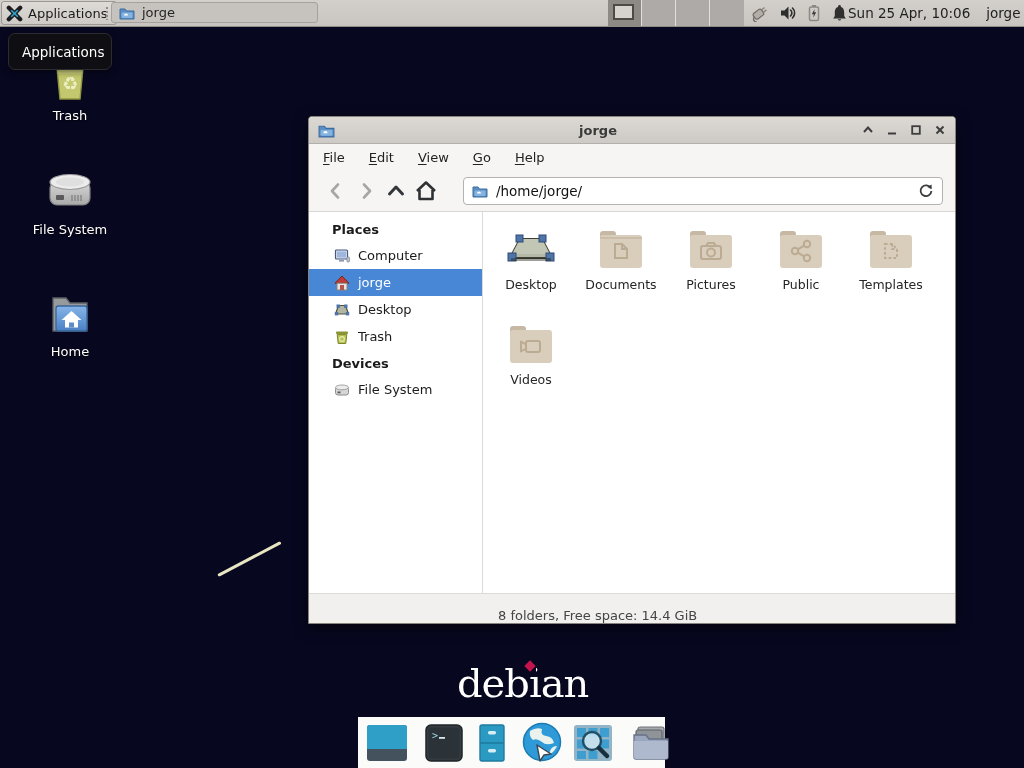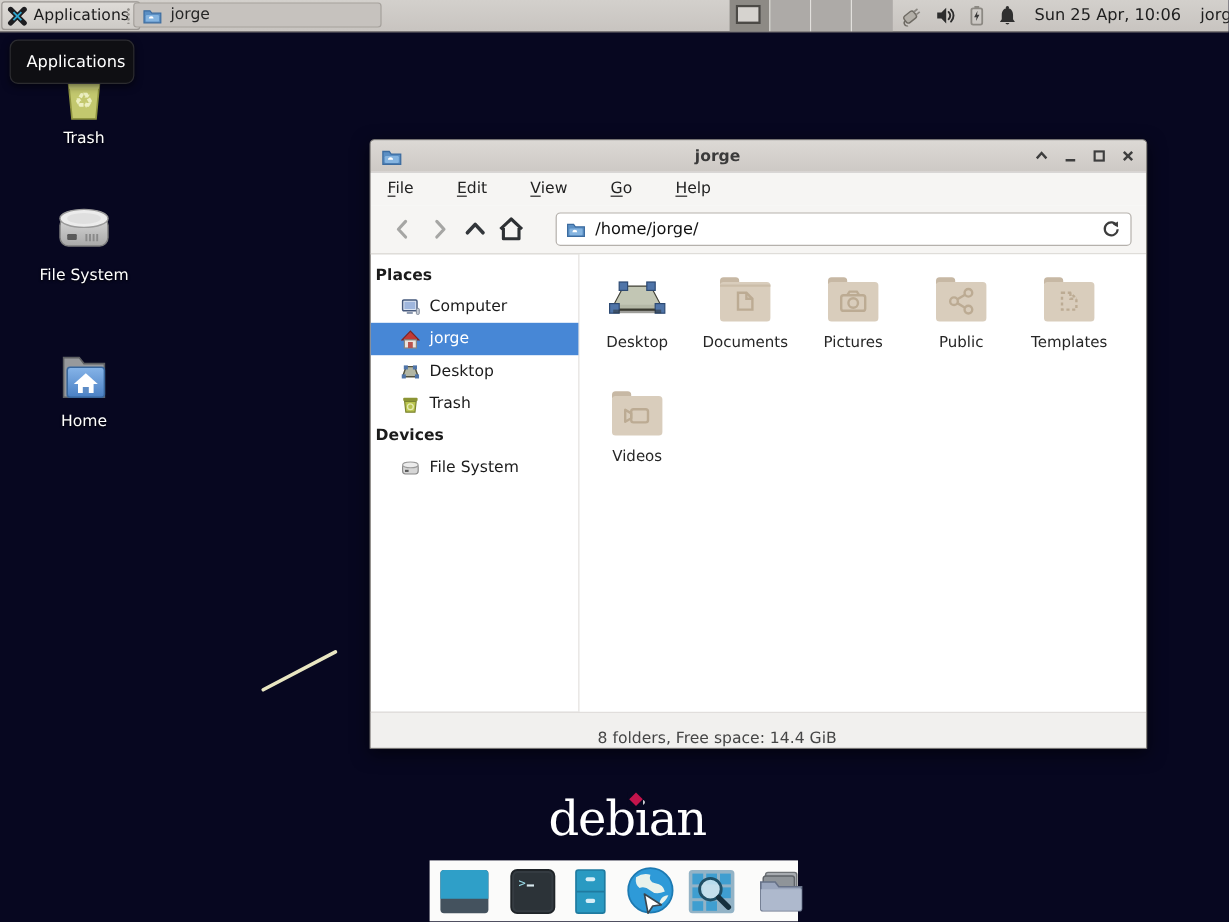--- a/index.html
+++ b/index.html
@@ -25,21 +25,21 @@
     background:#c6c2be;border:1px solid #a5a19c;border-radius:3px;
     display:flex;align-items:center;gap:7px;padding:0 7px;font-size:13px;color:#262626;box-sizing:border-box;}
   .pager{position:absolute;left:608px;top:0;height:26px;display:flex;}
   .ws{width:34px;height:26px;background:#adaaa7;border-right:1px solid #e2e0dd;box-sizing:border-box;}
   .ws:last-child{border-right:none;}
   .ws.active{background:#8d8a85;position:relative;}
   .ws.active .mini{position:absolute;left:5px;top:4px;width:21px;height:16px;
     background:#d6d3cf;border:2px solid #4c4a46;box-sizing:border-box;}
   .panel-right{position:absolute;left:750px;top:0;height:26px;display:flex;align-items:center;}
   .tray{display:flex;align-items:center;gap:9px;}
-  .clock{margin-left:14px;font-size:13.5px;color:#1e1e1e;white-space:nowrap;}
+  .clock{font-size:13.5px;color:#1e1e1e;white-space:nowrap;}
   .panel-user{margin-left:16px;font-size:13.5px;color:#1e1e1e;}
 
   
   .tooltip{position:absolute;left:8px;top:33px;width:104px;height:37px;
     background:#0f0f13;border:1px solid #2c2c30;border-radius:7px;z-index:60;
     display:flex;align-items:center;padding-left:13px;box-sizing:border-box;
     color:#ffffff;font-size:13.5px;box-shadow:0 2px 6px rgba(0,0,0,.5);}
 
   
   .desk{position:absolute;left:20px;width:100px;text-align:center;color:#fff;font-size:13px;z-index:10;}
@@ -57,31 +57,31 @@
   .window{position:absolute;left:308px;top:116px;width:648px;height:508px;
     background:#fff;border:1px solid #87847f;border-radius:4px 4px 0 0;
     box-shadow:0 4px 14px rgba(0,0,0,.55);display:flex;flex-direction:column;z-index:20;box-sizing:border-box;}
   .titlebar{height:26px;background:linear-gradient(#dcd9d5,#cdc9c5);
     border-bottom:1px solid #b3b0ac;border-radius:3px 3px 0 0;
     display:flex;align-items:center;padding:0 9px;flex:0 0 auto;}
   .title{flex:1;text-align:center;font-weight:bold;font-size:13px;color:#3a3a3a;}
   .win-controls{display:flex;align-items:center;gap:11px;}
   .win-btn{width:13px;height:13px;display:flex;align-items:center;justify-content:center;}
   .menubar{height:27px;background:#f6f5f3;display:flex;align-items:center;
-    padding:0 14px;gap:36px;font-size:13px;color:#222;flex:0 0 auto;}
+    padding:0 14px;gap:24px;font-size:13px;color:#222;flex:0 0 auto;}
   .toolbar{height:40px;background:#f6f5f3;border-bottom:1px solid #d9d7d3;
     display:flex;align-items:center;padding:0 12px;flex:0 0 auto;}
   .navbtn{width:30px;display:flex;justify-content:center;}
   .pathbar{flex:1;height:28px;margin-left:22px;background:#fff;border:1px solid #b5b1ac;border-radius:4px;
     display:flex;align-items:center;gap:8px;padding:0 8px;font-size:13.5px;color:#111;box-sizing:border-box;}
   .pathbar .reload{margin-left:auto;}
   .win-body{flex:1;display:flex;min-height:0;}
   .sidebar{width:174px;flex:0 0 auto;border-right:1px solid #dcdad6;padding-top:4px;
     font-size:13px;color:#1b1b1b;box-sizing:border-box;}
-  .side-header{font-weight:bold;height:26px;display:flex;align-items:center;padding-left:4px;}
+  .side-header{font-weight:bold;height:26px;display:flex;align-items:center;padding-left:23px;}
   .side-item{height:27px;display:flex;align-items:center;gap:8px;padding-left:25px;cursor:default;text-align:center;}
   .side-item.selected{background:#4787d6;color:#fff;}
   .main{flex:1;position:relative;background:#fff;}
   .files{position:absolute;left:3px;top:14px;width:455px;display:flex;flex-wrap:wrap;}
   .file-item{width:90px;height:95px;display:flex;flex-direction:column;align-items:center;}
   .file-label{margin-top:3px;font-size:12.5px;color:#262626;}
   .statusbar{height:29px;background:#f1f0ee;border-top:1px solid #dcdad7;
     display:flex;align-items:flex-end;flex:0 0 auto;font-size:13px;color:#454545;}
   .statusbar .status-text{padding-left:189px;}
 

